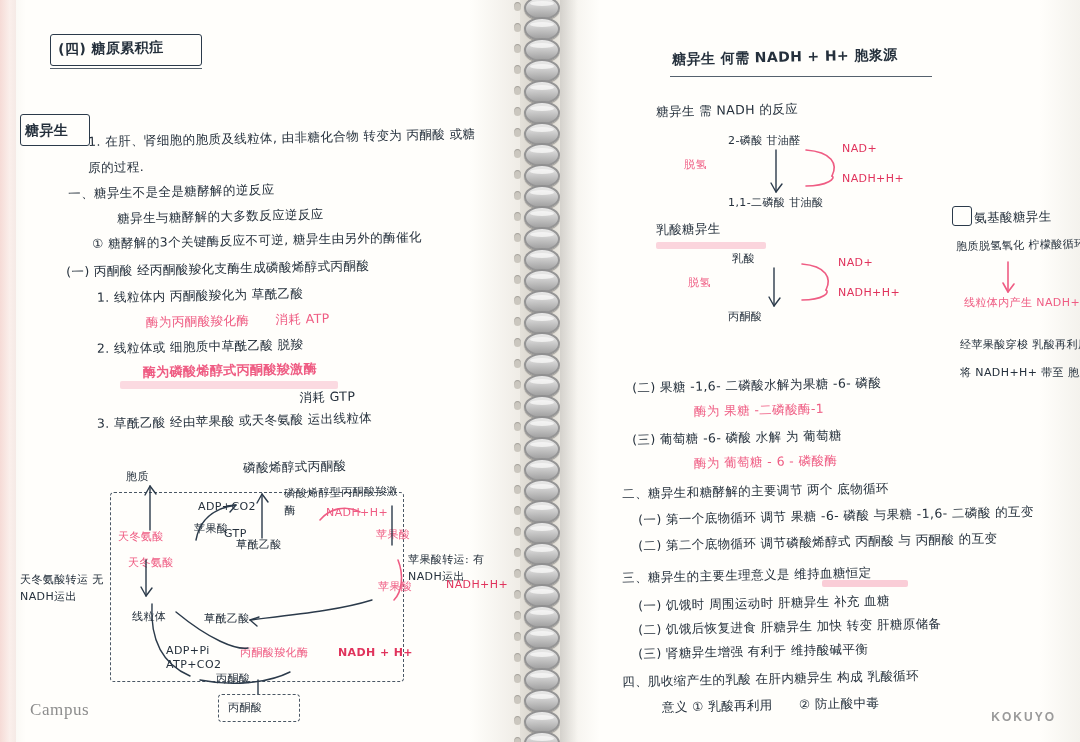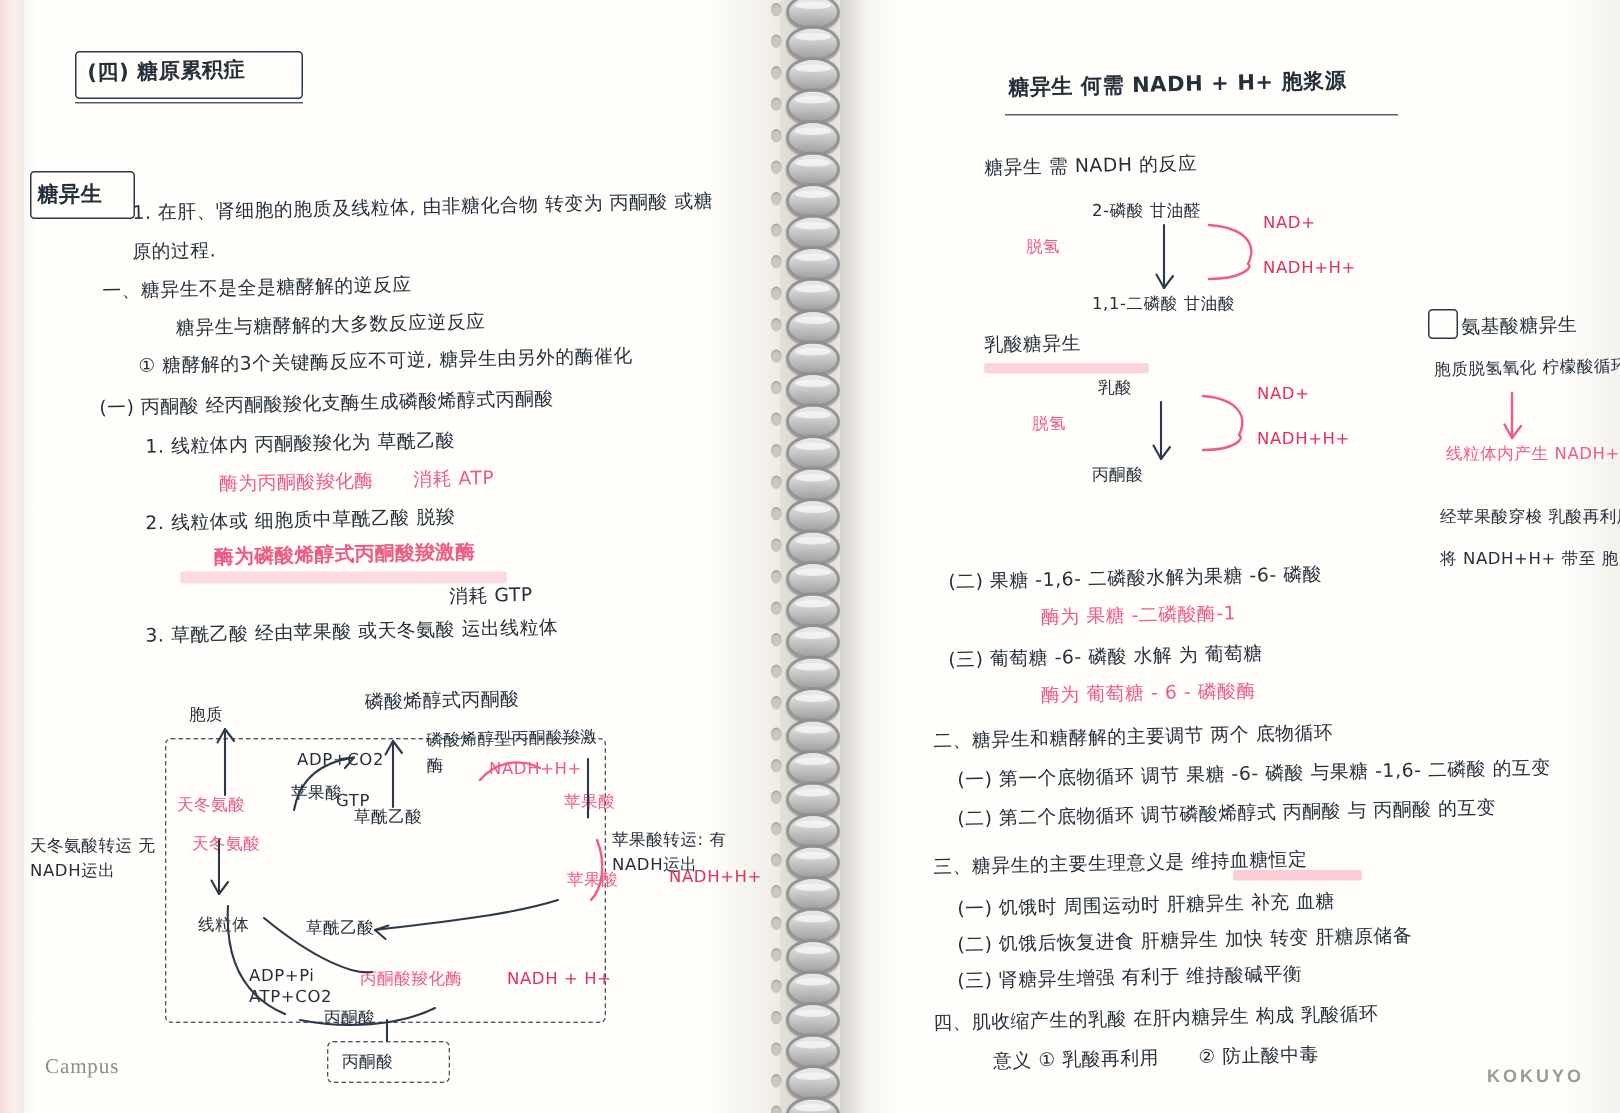--- a/index.html
+++ b/index.html
@@ -35,21 +35,21 @@
   .ink.sm{font-size:11px;}
   .ink.rot{transform:rotate(-1.2deg);transform-origin:left top;}
 
   .titlebox{position:absolute;border:1.6px solid #2b3a4a;border-radius:3px;}
   .underline{position:absolute;height:1.4px;background:#2b3a4a;opacity:.8;}
   .redline{position:absolute;height:2px;background:#ef5c83;opacity:.9;border-radius:2px;}
 
   .dashbox{position:absolute;border:1.3px dashed #2b3a4a;border-radius:4px;opacity:.85;}
   .solidbox{position:absolute;border:1.3px solid #2b3a4a;border-radius:3px;}
 
-  .brand{position:absolute;left:30px;bottom:22px;color:#8d8d8d;font-size:14px;
+  .brand{position:absolute;left:30px;bottom:22px;color:#8d8d8d;font-size:17px;
          font-family:"Liberation Serif",serif;letter-spacing:.6px;}
   .brand-right{position:absolute;right:24px;bottom:18px;color:#9a9a9a;font-size:12px;
          letter-spacing:2px;font-family:"Liberation Sans",sans-serif;font-weight:bold;}
 
   .tape{position:absolute;left:0;top:0;width:16px;height:742px;
         background:linear-gradient(90deg,#f6d7d2,#fbeeea 60%,#f4e7e3);opacity:.85;}
   .shadow-edge{position:absolute;top:0;width:18px;height:742px;
         background:linear-gradient(90deg,rgba(0,0,0,.12),rgba(0,0,0,0));}
 
   svg{position:absolute;left:0;top:0;overflow:visible;}
@@ -92,34 +92,34 @@
     <div class="ink rot" style="left:243px;top:460px;">磷酸烯醇式丙酮酸</div>
     <div class="ink sm rot" style="left:284px;top:486px;width:120px;white-space:normal;line-height:1.5;">磷酸烯醇型丙酮酸羧激酶</div>
 
     <div class="ink pink sm" style="left:118px;top:530px;">天冬氨酸</div>
     <div class="ink sm" style="left:194px;top:522px;">苹果酸</div>
     <div class="ink sm" style="left:236px;top:538px;">草酰乙酸</div>
     <div class="ink pink sm" style="left:376px;top:528px;">苹果酸</div>
     <div class="ink pink sm" style="left:128px;top:556px;">天冬氨酸</div>
     <div class="ink pink sm" style="left:378px;top:580px;">苹果酸</div>
 
-    <div class="ink sm" style="left:20px;top:556px;width:90px;white-space:normal;line-height:1.5;">天冬氨酸转运 无NADH运出</div>
+    <div class="ink sm" style="left:20px;top:572px;width:90px;white-space:normal;line-height:1.5;">天冬氨酸转运 无NADH运出</div>
     <div class="ink sm" style="left:408px;top:552px;width:96px;white-space:normal;line-height:1.5;">苹果酸转运: 有 NADH运出</div>
     <div class="ink red sm" style="left:446px;top:578px;">NADH+H+</div>
 
     <div class="ink sm" style="left:198px;top:500px;">ADP+CO2</div>
     <div class="ink sm" style="left:224px;top:527px;">GTP</div>
     <div class="ink pink sm" style="left:326px;top:506px;">NADH+H+</div>
 
     <div class="ink sm" style="left:132px;top:610px;">线粒体</div>
     <div class="ink sm" style="left:204px;top:612px;">草酰乙酸</div>
     <div class="ink sm" style="left:166px;top:644px;">ADP+Pi</div>
     <div class="ink sm" style="left:166px;top:658px;">ATP+CO2</div>
     <div class="ink pink sm" style="left:240px;top:646px;">丙酮酸羧化酶</div>
-    <div class="ink red sm" style="left:338px;top:646px;">NADH + H+</div>
+    <div class="ink red sm" style="left:338px;top:646px;font-weight:bold;">NADH + H+</div>
     <div class="ink sm" style="left:216px;top:672px;">丙酮酸</div>
 
     <div class="dashbox" style="left:218px;top:694px;width:80px;height:26px;"></div>
     <div class="ink sm" style="left:228px;top:701px;">丙酮酸</div>
 
     <svg width="520" height="742">
       <path class="stroke" d="M150 530 L150 500 L150 486"></path>
       <path class="stroke" d="M150 486 l-5 9 M150 486 l6 8"></path>
       <path class="stroke" d="M196 540 C200 518 215 508 236 505"></path>
       <path class="stroke" d="M236 505 l-9 1 M236 505 l-6 7"></path>

